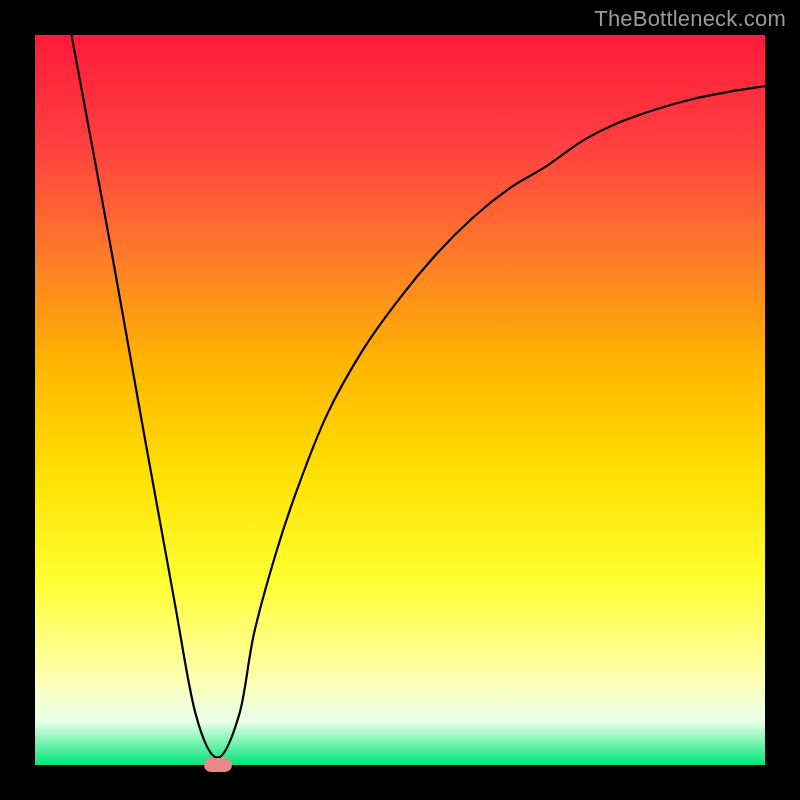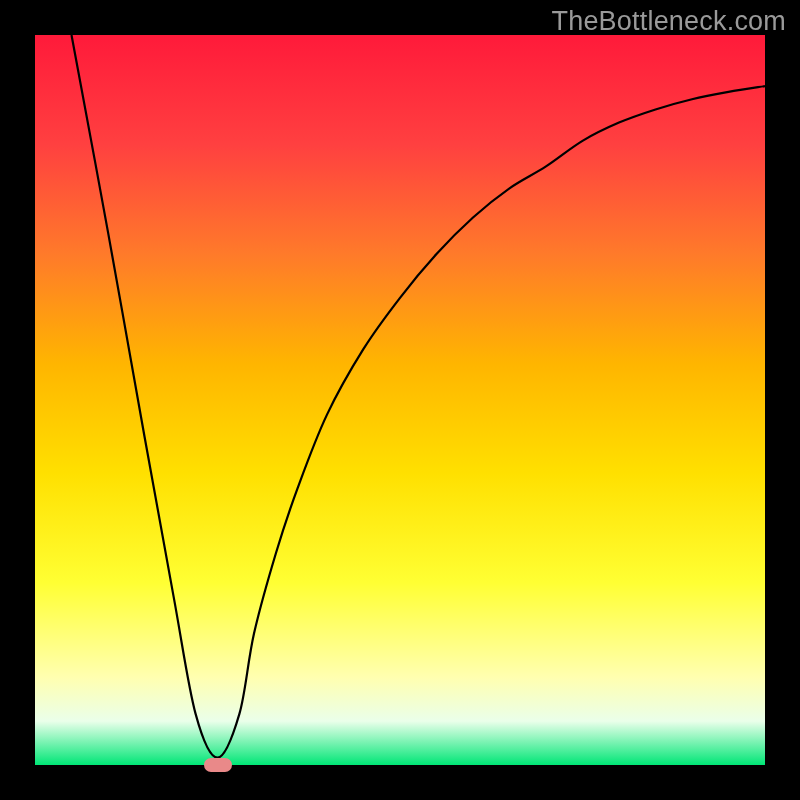--- a/index.html
+++ b/index.html
@@ -36,21 +36,21 @@
       #ffff33 75%,
       #ffffb0 88%,
       #eaffea 94%,
       #00e676 100%);
   }
   .watermark {
     position: absolute;
     top: 6px;
     right: 14px;
     color: #9a9a9a;
-    font-size: 27px;
+    font-size: 22px;
     font-weight: 500;
     letter-spacing: 0.2px;
     user-select: none;
   }
   svg.curve {
     position: absolute;
     left: 0;
     top: 0;
     width: 730px;
     height: 730px;

